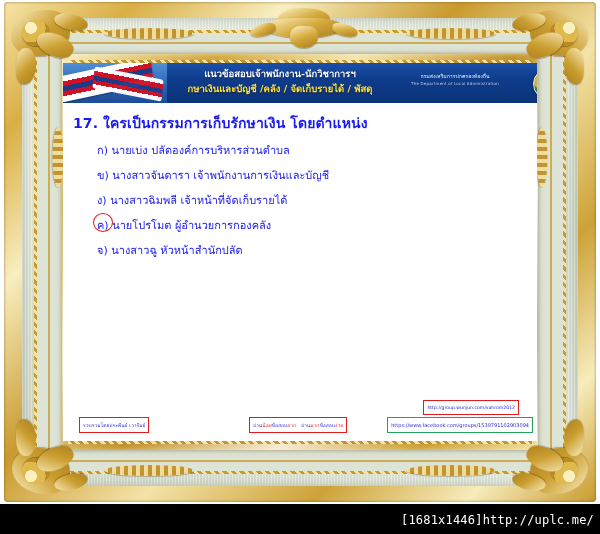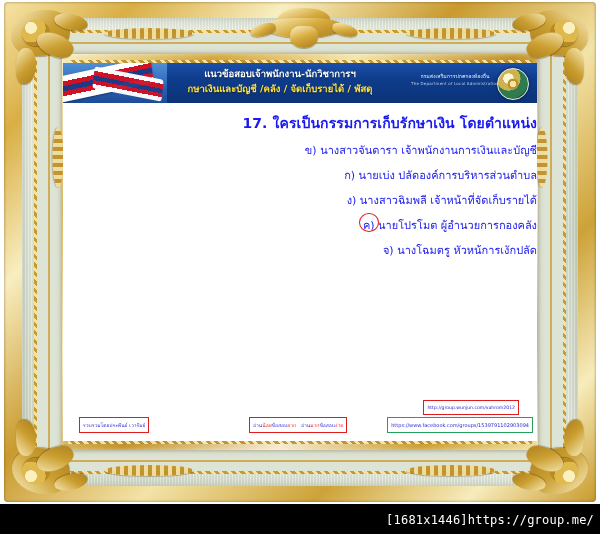--- a/index.html
+++ b/index.html
@@ -47,21 +47,21 @@
     background:repeating-linear-gradient(45deg,#f6e8b4 0 3px,#bd8f28 3px 6px);
     opacity:.9;}
   .frame-inner-lip{position:absolute;left:14px;top:14px;right:14px;bottom:14px;
     background:linear-gradient(160deg,#e8d79a,#b88c27);}
 
   
   .page{position:absolute;left:117px;top:113px;width:368px;height:269px;background:#ffffff;overflow:hidden;}
 
   
   .banner{position:relative;height:36px;width:100%;
-    background:linear-gradient(180deg,#1b4fa8 0%,#0e3c8c 40%,#0b3278 100%);overflow:hidden;}
+    background:linear-gradient(180deg,#1b4fa8 0%,#0e3c8c 40%,#0b3278 100%);overflow:hidden;padding-left:36px;}
   .banner-flag{position:absolute;left:0;top:0;width:82px;height:36px;overflow:hidden;
     background:linear-gradient(180deg,#4f8fd6 0%,#2a63b4 60%,#1d4b96 100%);}
   .flag-wave{position:absolute;left:-6px;top:4px;width:96px;height:26px;
     background:linear-gradient(180deg,#ffffff 0 22%,#cf1126 22% 40%,#1d3a87 40% 60%,#cf1126 60% 78%,#ffffff 78% 100%);
     transform:rotate(-8deg) skewY(-4deg);border-radius:3px;
     box-shadow:0 1px 2px rgba(0,0,0,.35);}
   .flag-wave2{position:absolute;left:30px;top:10px;width:70px;height:22px;
     background:linear-gradient(180deg,#ffffff 0 20%,#cf1126 20% 42%,#1d3a87 42% 62%,#cf1126 62% 80%,#ffffff 80% 100%);
     transform:rotate(6deg) skewY(5deg);border-radius:3px;opacity:.96;}
   .banner-title{position:absolute;left:70px;top:2px;width:215px;color:#ffffff;
@@ -72,21 +72,21 @@
     font-size:5.2px;line-height:8px;text-align:center;}
   .banner-dept .en{font-size:4px;color:#bfcce6;letter-spacing:.2px;}
   .banner-seal{position:absolute;right:6px;top:3px;width:29px;height:29px;border-radius:50%;
     background:radial-gradient(circle at 35% 32%,#fdf6d8 0 18%,#cdb24f 19% 42%,#2f7a4e 43% 72%,#1e5c39 73% 100%);
     border:1.5px solid #e7f3e2;box-shadow:0 0 3px rgba(0,0,0,.5);}
   .banner-seal::after{content:"";position:absolute;left:50%;top:50%;width:11px;height:11px;
     transform:translate(-50%,-50%);border-radius:50%;
     background:radial-gradient(circle,#f3e3a5 0 40%,#b8942f 41% 100%);}
 
   
-  .qbody{position:relative;padding:9px 0 0 0;height:214px;text-align:right;}
+  .qbody{position:relative;padding:9px 0 0 0;height:214px;}
   .qtitle{color:#1a1af0;font-size:14px;font-weight:bold;margin:0 0 7px 10px;letter-spacing:.1px;}
   .opt{color:#2222ee;font-size:11px;margin:0 0 7px 34px;position:relative;white-space:nowrap;}
   .opt .lab{display:inline-block;}
   .opt.circled .lab{position:relative;}
   .opt.circled .lab::before{content:"";position:absolute;left:-4px;top:-3px;width:18px;height:17px;
     border:1.4px solid #e01b1b;border-radius:50%;}
 
   
   .footer{position:absolute;left:0;bottom:0;width:100%;height:46px;}
   .fbox{position:absolute;border:1px solid #e01b1b;background:#fff;
@@ -191,38 +191,38 @@
           <div>กรมส่งเสริมการปกครองท้องถิ่น</div>
           <div class="en">The Department of Local Administration</div>
         </div>
         <div class="banner-seal" style="right:8px;top:5px;width:30px;height:30px;"></div>
       </div>
 
       <div class="qbody" style="height:290px;">
         <div class="qtitle">17. ใครเป็นกรรมการเก็บรักษาเงิน โดยตำแหน่ง</div>
 
         <div class="opt">
+          <span class="lab">ก)</span>
+          <span>นายเบ่ง ปลัดองค์การบริหารส่วนตำบล</span>
+        </div>
+        <div class="opt">
           <span class="lab">ข)</span>
           <span>นางสาวจันดารา เจ้าพนักงานการเงินและบัญชี</span>
-        </div>
-        <div class="opt">
-          <span class="lab">ก)</span>
-          <span>นายเบ่ง ปลัดองค์การบริหารส่วนตำบล</span>
         </div>
         <div class="opt">
           <span class="lab">ง)</span>
           <span>นางสาวฉิมพลี เจ้าหน้าที่จัดเก็บรายได้</span>
         </div>
         <div class="opt circled">
           <span class="lab">ค)</span>
           <span>นายโปรโมต ผู้อำนวยการกองคลัง</span>
         </div>
         <div class="opt">
           <span class="lab">จ)</span>
-          <span>นางโฉมตรู หัวหน้การเงักปลัด</span>
+          <span>นางสาวฉู หัวหน้าสำนักปลัด</span>
         </div>
       </div>
 
       <div class="footer" style="height:52px;">
         <div class="fbox fbox-credit" style="left:16px;bottom:8px;height:12px;font-size:5px;">รวบรวมโดยประพันธ์ เวารัมย์</div>
 
         <div class="fbox fbox-motto" style="left:186px;bottom:8px;height:12px;font-size:5px;">
           <span class="b">อ่าน</span>
             <span class="r">น้อย</span>
             <span class="b">ข้อสอบ</span>
@@ -237,17 +237,17 @@
         <div class="fbox fbox-url" style="right:18px;bottom:26px;height:11px;font-size:4.6px;">http://group.wunjun.com/vahrom2012</div>
 
         <div class="fbox fbox-fb" style="right:4px;bottom:8px;height:12px;font-size:5px;">https://www.facebook.com/groups/1539791102903094</div>
       </div>
 
     </div>
   </div>
 
   <div class="bottom-strip">
     <div class="watermark">
-      <span>[1681x1446]</span><span>https://group.me/</span>
+      <span>[1681x1446]</span><span>http://uplc.me/</span>
     </div>
   </div>
 
 </div>
 
 </body></html>

